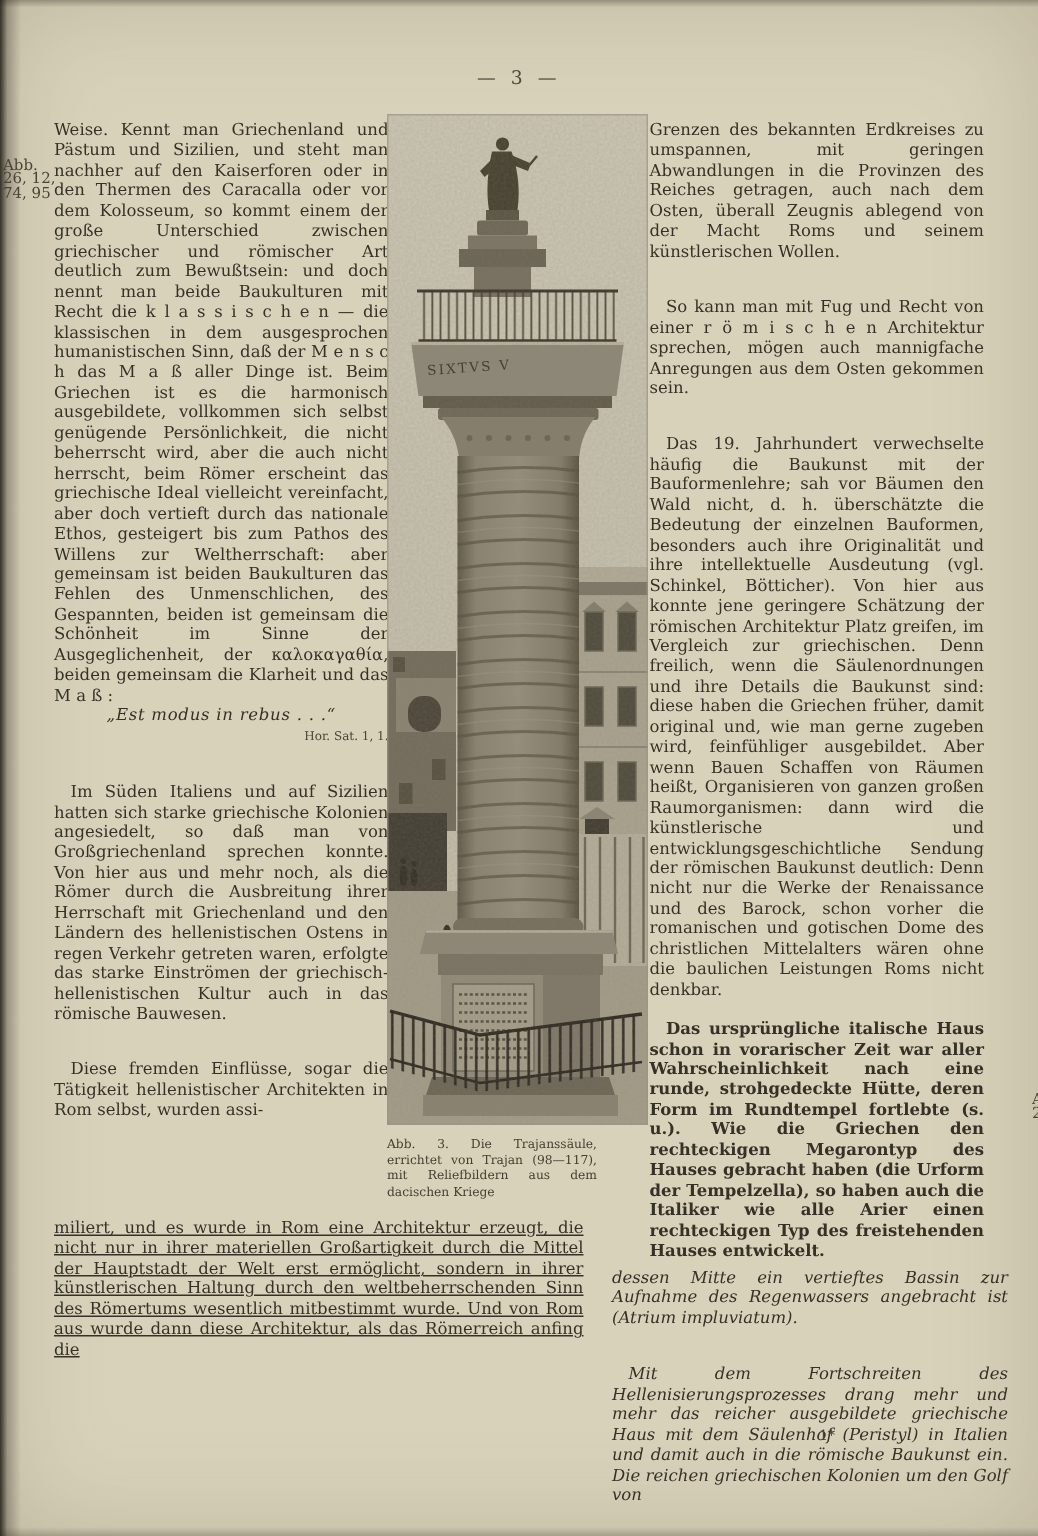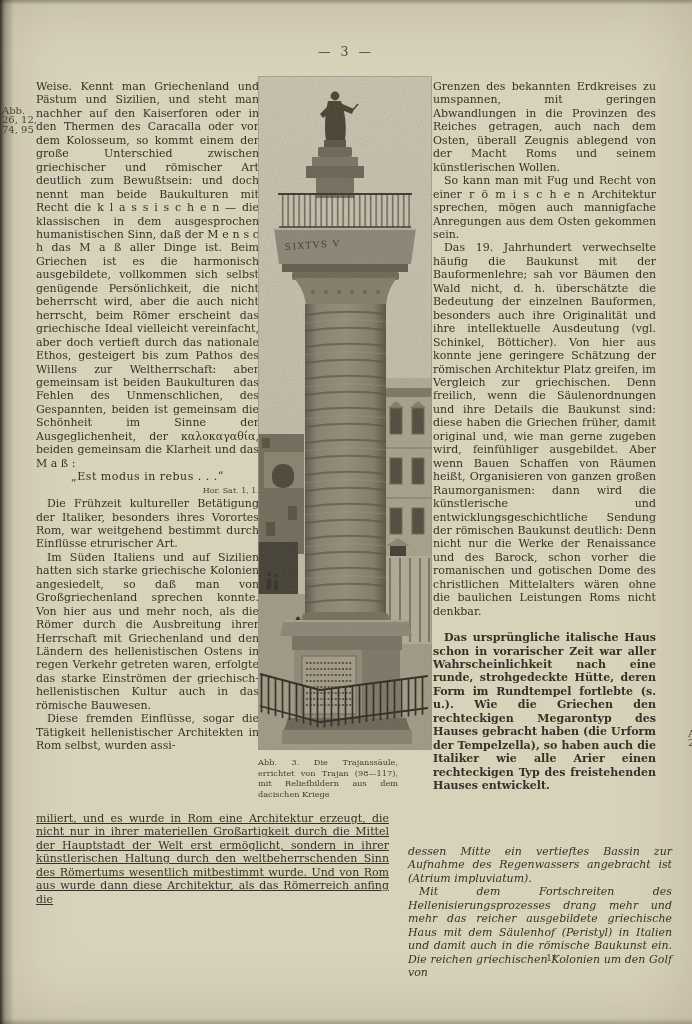--- a/index.html
+++ b/index.html
@@ -13,23 +13,23 @@
   .edge-left { position:absolute; left:0; top:0; bottom:0; width:14px;
     background:linear-gradient(90deg, rgba(28,24,16,.85), rgba(28,24,16,.28) 35%, rgba(28,24,16,0)); }
   .edge-top { position:absolute; left:0; top:0; right:0; height:5px;
     background:linear-gradient(rgba(28,24,16,.30), rgba(28,24,16,0)); }
   .edge-bottom { position:absolute; left:0; bottom:0; right:0; height:6px;
     background:linear-gradient(rgba(28,24,16,0), rgba(28,24,16,.22)); }
   .pagenum { position:absolute; top:44px; left:0; width:100%; text-align:center;
     font-size:12.5px; letter-spacing:3px; color:#4e4839; }
   .col { position:absolute; text-align:justify; font-size:11px; line-height:13.45px; }
   .col p { margin:0; }
-  .col p.ind { text-indent:11px; }
+  .col p.ind { text-indent:11px;margin-top:24px; }
   .col p.gap { margin-top:13px;font-weight:bold; }
-  .quote { text-align:center; margin:7px 0 0 0; letter-spacing:.5px; font-size:11px; }
+  .quote { text-align:center; margin:7px 0 0 0; letter-spacing:.5px; font-size:11px;font-style:italic; }
   .quote-src { text-align:right; font-size:8px; margin:1px 26px 7px 0; color:#4a4436; }
   #left-col   { left:36px;  top:80px;  width:223px; }
   #right-col  { left:433px; top:80px;  width:223px; }
   #left-wide  { left:36px;  top:812px; width:353px;text-decoration:underline; }
   #right-wide { left:408px; top:845px; width:264px;font-style:italic; }
   .photo { position:absolute; left:258px; top:76px; width:174px; margin:0; }
   .photo svg { display:block; }
   figcaption { margin-top:7px; width:140px; font-size:8.2px; line-height:10.6px;
     text-align:justify; color:#454031; }
   .mnote { position:absolute; font-size:10px; line-height:9.4px; color:#4a4436; }
@@ -47,21 +47,20 @@
 
   <div class="pagenum">— 3 —</div>
 
   <div class="mnote" id="mnote-left">Abb. 26, 12, 74, 95</div>
   <div class="mnote" id="mnote-right">Abb. 21</div>
 
   <div class="col" id="left-col">
     <p>Weise. Kennt man Griechenland und Pästum und Sizilien, und steht man nachher auf den Kaiserforen oder in den Thermen des Caracalla oder vor dem Kolosseum, so kommt einem der große Unterschied zwischen griechischer und römischer Art deutlich zum Bewußtsein: und doch nennt man beide Baukulturen mit Recht die k l a s s i s c h e n — die klassischen in dem ausgesprochen humanistischen Sinn, daß der M e n s c h das M a ß aller Dinge ist. Beim Griechen ist es die harmonisch ausgebildete, vollkommen sich selbst genügende Persönlichkeit, die nicht beherrscht wird, aber die auch nicht herrscht, beim Römer erscheint das griechische Ideal vielleicht vereinfacht, aber doch vertieft durch das nationale Ethos, gesteigert bis zum Pathos des Willens zur Weltherrschaft: aber gemeinsam ist beiden Baukulturen das Fehlen des Unmenschlichen, des Gespannten, beiden ist gemeinsam die Schönheit im Sinne der Ausgeglichenheit, der καλοκαγαθία, beiden gemeinsam die Klarheit und das M a ß :</p>
     <p class="quote">„Est modus in rebus . . .“</p>
     <p class="quote-src">Hor. Sat. 1, 1.</p>
-    <p class="ind">Die Frühzeit kultureller Betätigung der Italiker, besonders ihres Vorortes Rom, war weitgehend bestimmt durch Einflüsse etrurischer Art.</p>
     <p class="ind">Im Süden Italiens und auf Sizilien hatten sich starke griechische Kolonien angesiedelt, so daß man von Großgriechenland sprechen konnte. Von hier aus und mehr noch, als die Römer durch die Ausbreitung ihrer Herrschaft mit Griechenland und den Ländern des hellenistischen Ostens in regen Verkehr getreten waren, erfolgte das starke Einströmen der griechisch-hellenistischen Kultur auch in das römische Bauwesen.</p>
     <p class="ind">Diese fremden Einflüsse, sogar die Tätigkeit hellenistischer Architekten in Rom selbst, wurden assi-</p>
   </div>
 
   <div class="col" id="left-wide">
     <p>miliert, und es wurde in Rom eine Architektur erzeugt, die nicht nur in ihrer materiellen Großartigkeit durch die Mittel der Hauptstadt der Welt erst ermöglicht, sondern in ihrer künstlerischen Haltung durch den weltbeherrschenden Sinn des Römertums wesentlich mitbestimmt wurde. Und von Rom aus wurde dann diese Architektur, als das Römerreich anfing die</p>
   </div>
 
   <div class="col" id="right-col">
     <p>Grenzen des bekannten Erdkreises zu umspannen, mit geringen Abwandlungen in die Provinzen des Reiches getragen, auch nach dem Osten, überall Zeugnis ablegend von der Macht Roms und seinem künstlerischen Wollen.</p>

